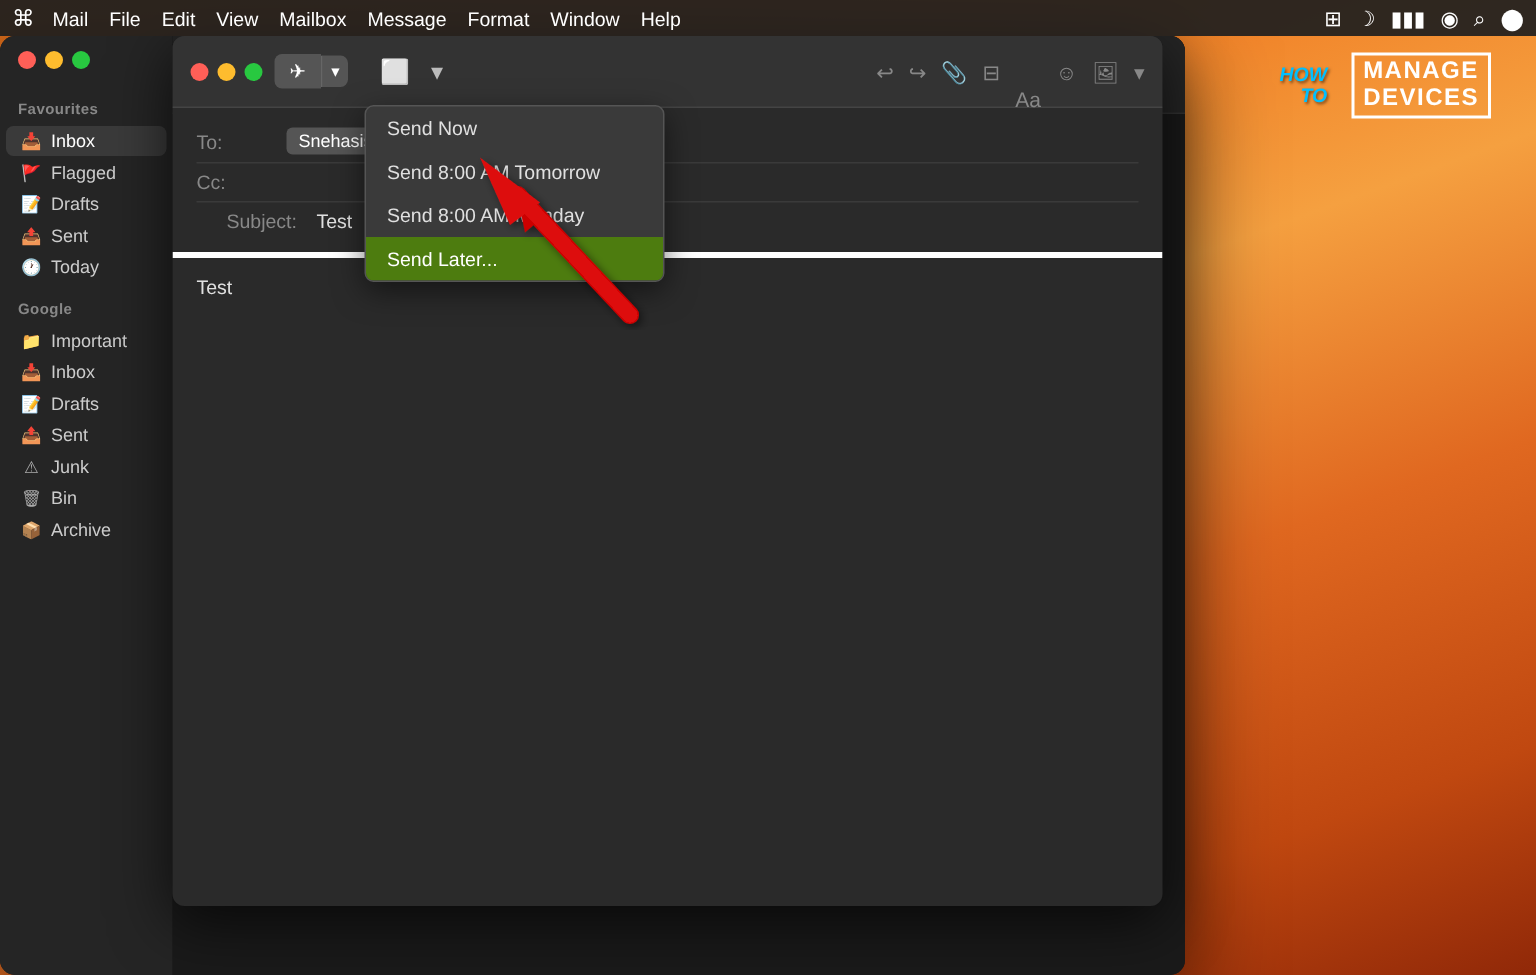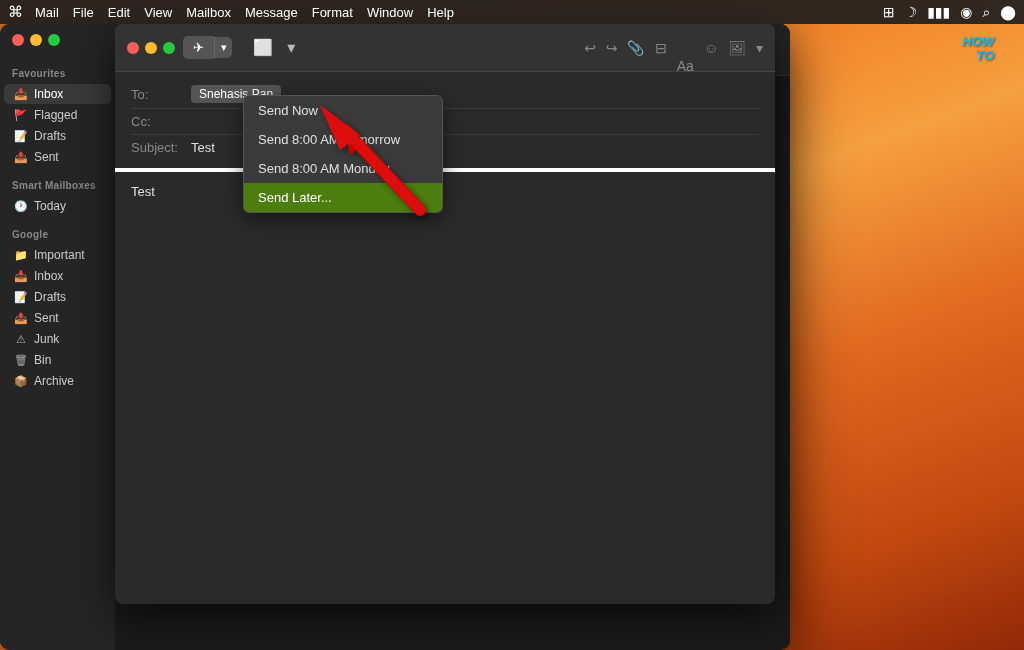--- a/index.html
+++ b/index.html
@@ -290,20 +290,21 @@
     }
     .compose-field-row {
       display: flex;
       align-items: center;
       padding: 5px 0;
       border-bottom: 1px solid #3a3a3a;
       font-size: 13px;
     }
     .compose-field-row:last-child {
       border-bottom: none;
+      margin-left: 20px;
     }
     .compose-field-label {
       color: #888;
       width: 60px;
       flex-shrink: 0;
     }
     .compose-field-value {
       color: #e0e0e0;
       font-size: 13px;
     }
@@ -327,21 +328,20 @@
       position: absolute;
       top: 46px;
       left: 128px;
       width: 200px;
       background: #3a3a3a;
       border-radius: 6px;
       box-shadow: 0 6px 20px rgba(0,0,0,0.5);
       z-index: 200;
       overflow: hidden;
       border: 1px solid #555;
-      margin-top: 25px;
     }
     .dropdown-item {
       padding: 7px 14px;
       font-size: 13px;
       color: #e0e0e0;
       cursor: pointer;
       white-space: nowrap;
     }
     .dropdown-item.selected {
       background: #4d7c0f;
@@ -384,20 +384,24 @@
     <span class="menubar-icon">◉</span>
     <span class="menubar-icon">⌕</span>
     <span class="menubar-icon">⬤</span>
   </div>
 </div>
 
 <div class="watermark">
   <div class="watermark-how-to" style="font-style:italic; text-align:right; line-height:1.1">
     HOW<br>TO
   </div>
+  <div class="watermark-box">
+    <div class="watermark-manage">MANAGE</div>
+    <div class="watermark-devices">DEVICES</div>
+  </div>
 </div>
 
 <div class="mail-window">
 
   <div class="mail-sidebar">
     <div class="sidebar-traffic-lights">
       <div class="traffic-light tl-red"></div>
       <div class="traffic-light tl-yellow"></div>
       <div class="traffic-light tl-green"></div>
     </div>
@@ -413,21 +417,20 @@
     </div>
     <div class="sidebar-item">
       <span class="sidebar-icon">📝</span>
       <span>Drafts</span>
     </div>
     <div class="sidebar-item">
       <span class="sidebar-icon">📤</span>
       <span>Sent</span>
     </div>
 
-    <div class="sidebar-section-title">Smart Mailboxes</div>
     <div class="sidebar-item">
       <span class="sidebar-icon">🕐</span>
       <span>Today</span>
     </div>
 
     <div class="sidebar-section-title">Google</div>
     <div class="sidebar-item">
       <span class="sidebar-icon">📁</span>
       <span>Important</span>
     </div>

